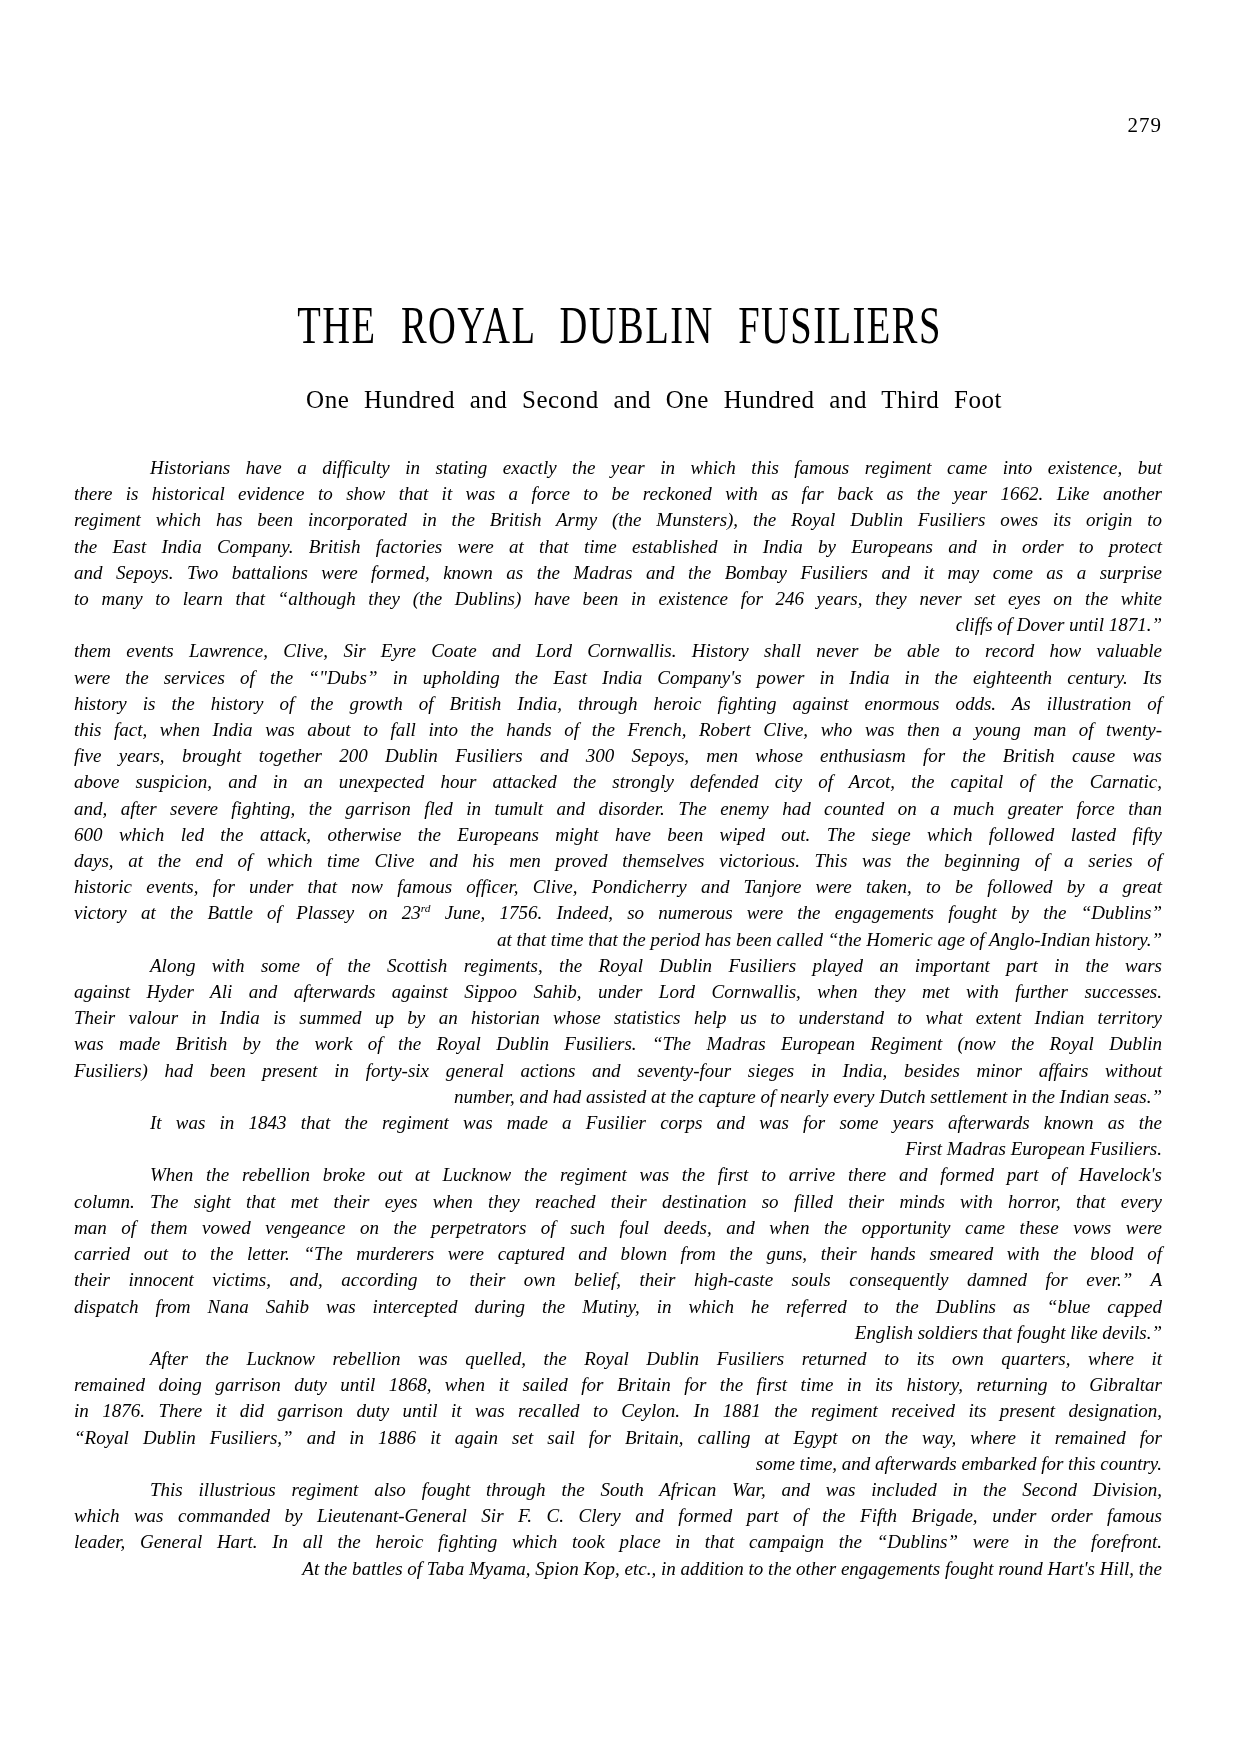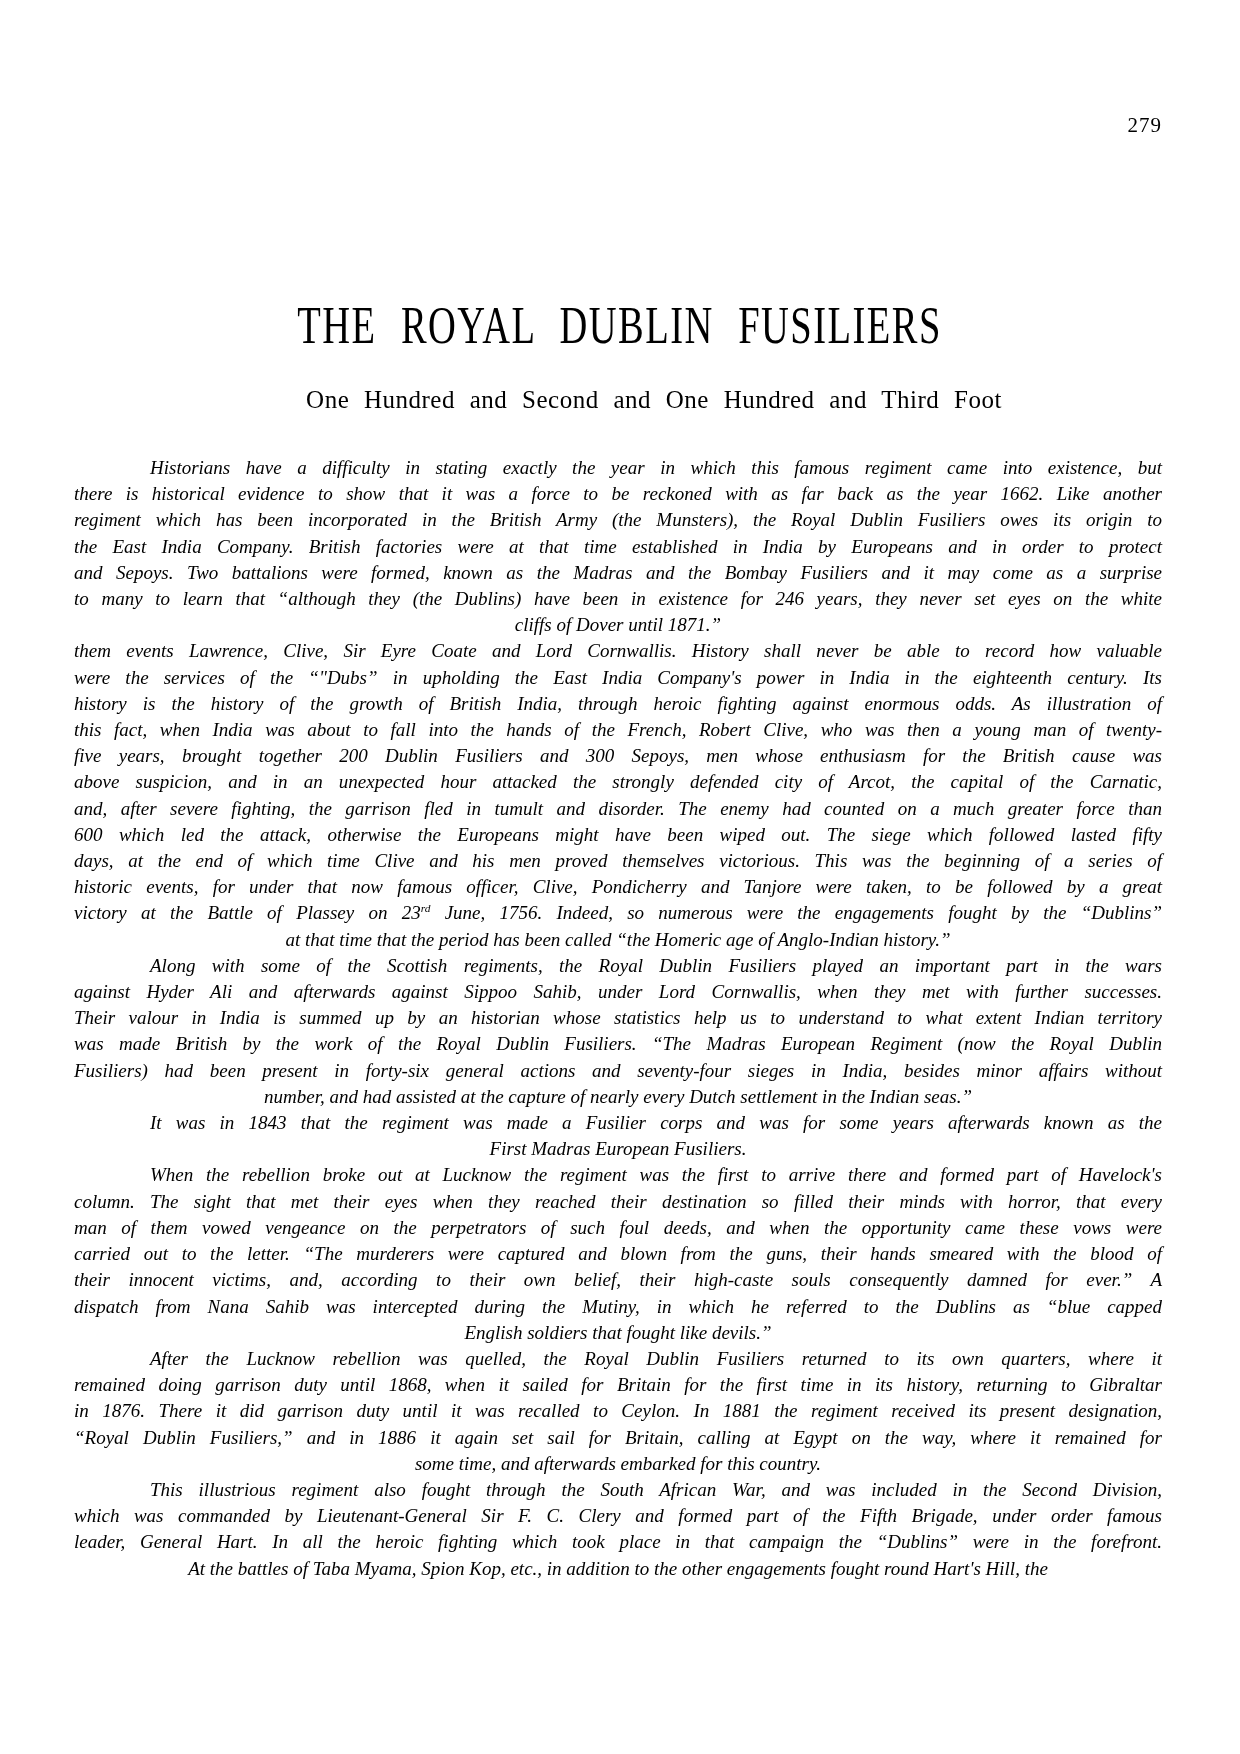--- a/index.html
+++ b/index.html
@@ -60,21 +60,21 @@
   .article-body {
     position: absolute;
     left: 74px;
     top: 455px;
     width: 1088px;
     font-size: 19px;
     line-height: 26.2px;
     font-style: italic;
   }
   .line {
-    text-align: center;
+    text-align: right;
     white-space: normal;
   }
   .line.just {
     text-align: justify;
     text-align-last: justify;
   }
   .line.first {
     text-indent: 76px;
   }
   .line sup {

